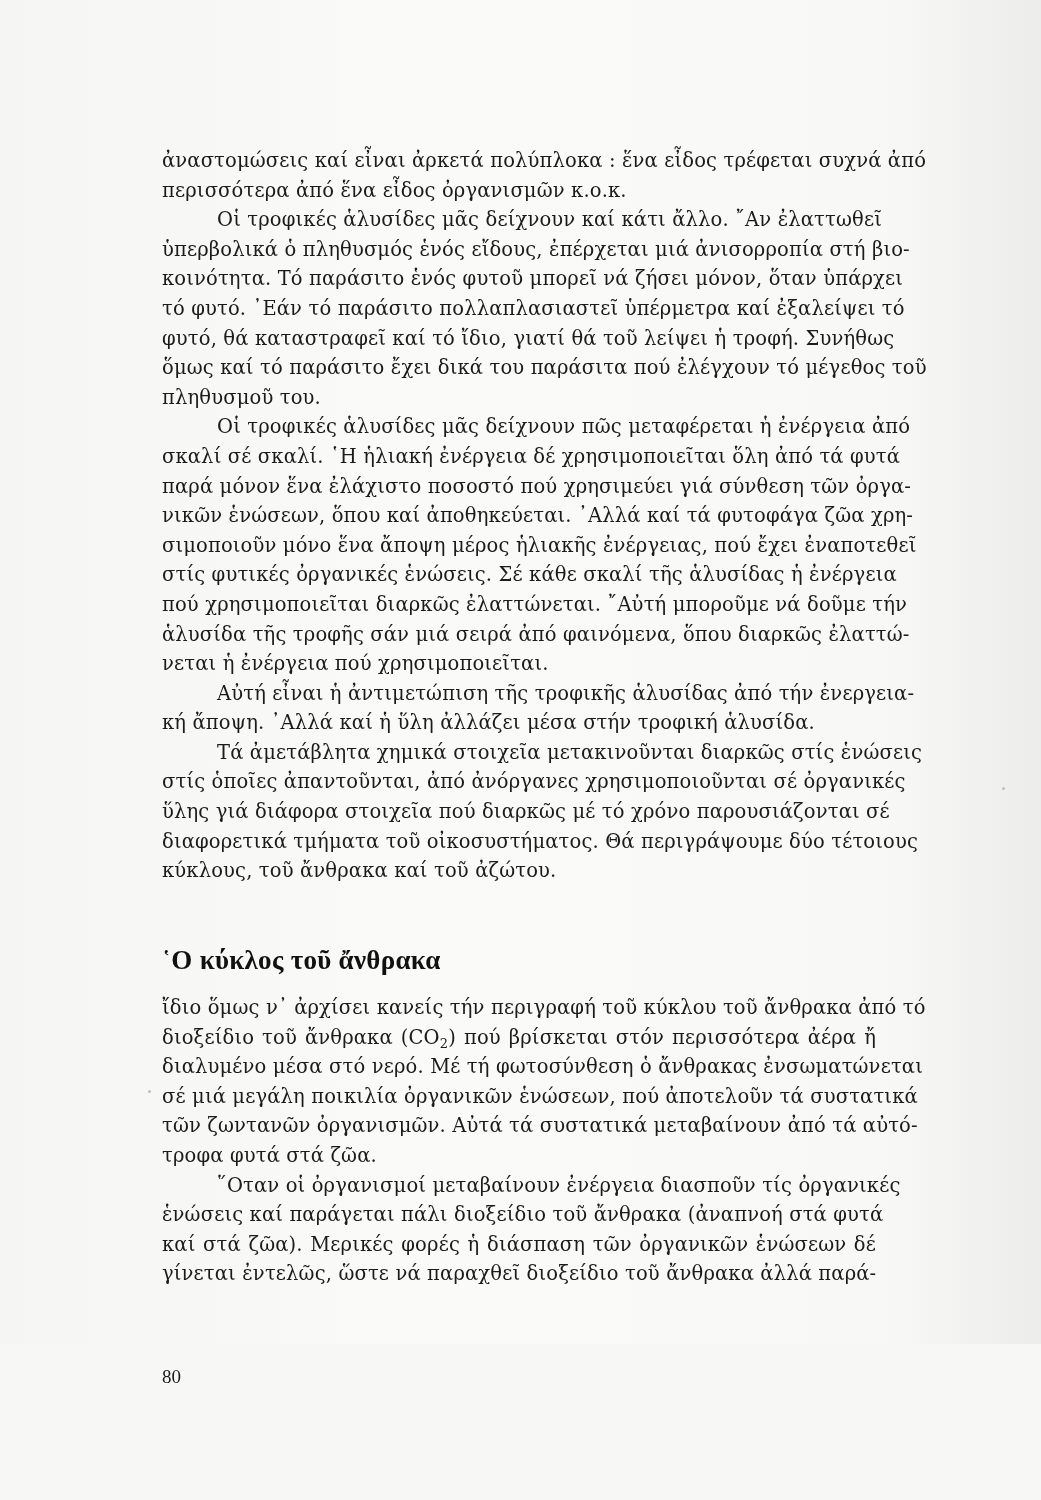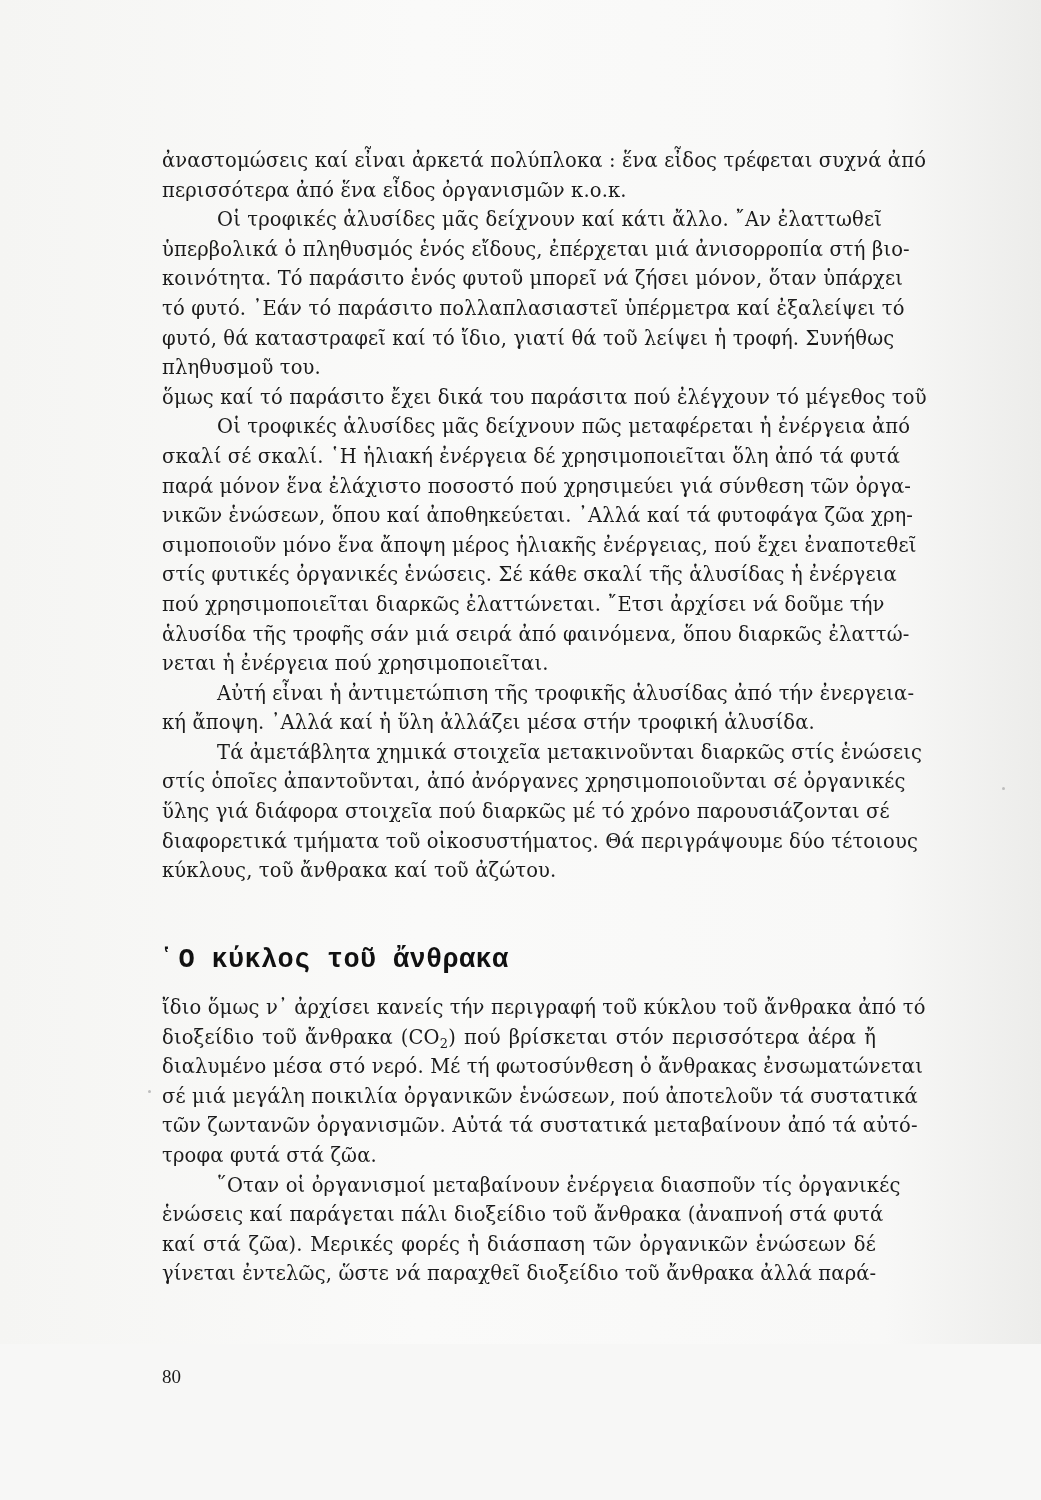--- a/index.html
+++ b/index.html
@@ -43,21 +43,21 @@
     }
     .line.indent {
       padding-left: 55px;
     }
     #block-1 { top: 146px; }
     #block-2 { top: 982px; }
     .heading {
       position: absolute;
       left: 162px;
       top: 943px;
-      font-family: Liberation Mono, monospace;
+      font-family: Liberation Serif, serif;
       font-weight: bold;
       font-size: 27px;
       line-height: 34px;
       color: #111;
       letter-spacing: 0.3px;
     }
     #block-2 { top: 993px; }
     .sub {
       font-size: 13px;
       vertical-align: -4px;
@@ -85,29 +85,29 @@
 <div class="page">
 
   <div class="text-block" id="block-1">
     <span class="line">ἀναστομώσεις καί εἶναι ἀρκετά πολύπλοκα : ἕνα εἶδος τρέφεται συχνά ἀπό</span>
     <span class="line last">περισσότερα ἀπό ἕνα εἶδος ὀργανισμῶν κ.ο.κ.</span>
     <span class="line indent">Οἱ τροφικές ἁλυσίδες μᾶς δείχνουν καί κάτι ἄλλο. ῎Αν ἐλαττωθεῖ</span>
     <span class="line">ὑπερβολικά ὁ πληθυσμός ἑνός εἴδους, ἐπέρχεται μιά ἀνισορροπία στή βιο-</span>
     <span class="line">κοινότητα. Τό παράσιτο ἑνός φυτοῦ μπορεῖ νά ζήσει μόνον, ὅταν ὑπάρχει</span>
     <span class="line">τό φυτό. ᾿Εάν τό παράσιτο πολλαπλασιαστεῖ ὑπέρμετρα καί ἐξαλείψει τό</span>
     <span class="line">φυτό, θά καταστραφεῖ καί τό ἴδιο, γιατί θά τοῦ λείψει ἡ τροφή. Συνήθως</span>
+    <span class="line">ὅμως καί τό παράσιτο ἔχει δικά του παράσιτα πού ἐλέγχουν τό μέγεθος τοῦ</span>
     <span class="line last">πληθυσμοῦ του.</span>
-    <span class="line">ὅμως καί τό παράσιτο ἔχει δικά του παράσιτα πού ἐλέγχουν τό μέγεθος τοῦ</span>
     <span class="line indent">Οἱ τροφικές ἁλυσίδες μᾶς δείχνουν πῶς μεταφέρεται ἡ ἐνέργεια ἀπό</span>
     <span class="line">σκαλί σέ σκαλί. ῾Η ἡλιακή ἐνέργεια δέ χρησιμοποιεῖται ὅλη ἀπό τά φυτά</span>
     <span class="line">παρά μόνον ἕνα ἐλάχιστο ποσοστό πού χρησιμεύει γιά σύνθεση τῶν ὀργα-</span>
     <span class="line">νικῶν ἑνώσεων, ὅπου καί ἀποθηκεύεται. ᾿Αλλά καί τά φυτοφάγα ζῶα χρη-</span>
     <span class="line">σιμοποιοῦν μόνο ἕνα ἄποψη μέρος ἡλιακῆς ἐνέργειας, πού ἔχει ἐναποτεθεῖ</span>
     <span class="line">στίς φυτικές ὀργανικές ἑνώσεις. Σέ κάθε σκαλί τῆς ἁλυσίδας ἡ ἐνέργεια</span>
-    <span class="line">πού χρησιμοποιεῖται διαρκῶς ἐλαττώνεται. ῎Ετσι ἀρχίσει νά δοῦμε τήν</span>
+    <span class="line">πού χρησιμοποιεῖται διαρκῶς ἐλαττώνεται. ῎Αὐτή μποροῦμε νά δοῦμε τήν</span>
     <span class="line">ἁλυσίδα τῆς τροφῆς σάν μιά σειρά ἀπό φαινόμενα, ὅπου διαρκῶς ἐλαττώ-</span>
     <span class="line last">νεται ἡ ἐνέργεια πού χρησιμοποιεῖται.</span>
     <span class="line indent">Αὐτή εἶναι ἡ ἀντιμετώπιση τῆς τροφικῆς ἁλυσίδας ἀπό τήν ἐνεργεια-</span>
     <span class="line last">κή ἄποψη. ᾿Αλλά καί ἡ ὕλη ἀλλάζει μέσα στήν τροφική ἁλυσίδα.</span>
     <span class="line indent">Τά ἀμετάβλητα χημικά στοιχεῖα μετακινοῦνται διαρκῶς στίς ἑνώσεις</span>
     <span class="line">στίς ὁποῖες ἀπαντοῦνται, ἀπό ἀνόργανες χρησιμοποιοῦνται σέ ὀργανικές</span>
     <span class="line">ὕλης γιά διάφορα στοιχεῖα πού διαρκῶς μέ τό χρόνο παρουσιάζονται σέ</span>
     <span class="line">διαφορετικά τμήματα τοῦ οἰκοσυστήματος. Θά περιγράψουμε δύο τέτοιους</span>
     <span class="line last">κύκλους, τοῦ ἄνθρακα καί τοῦ ἀζώτου.</span>
   </div>

